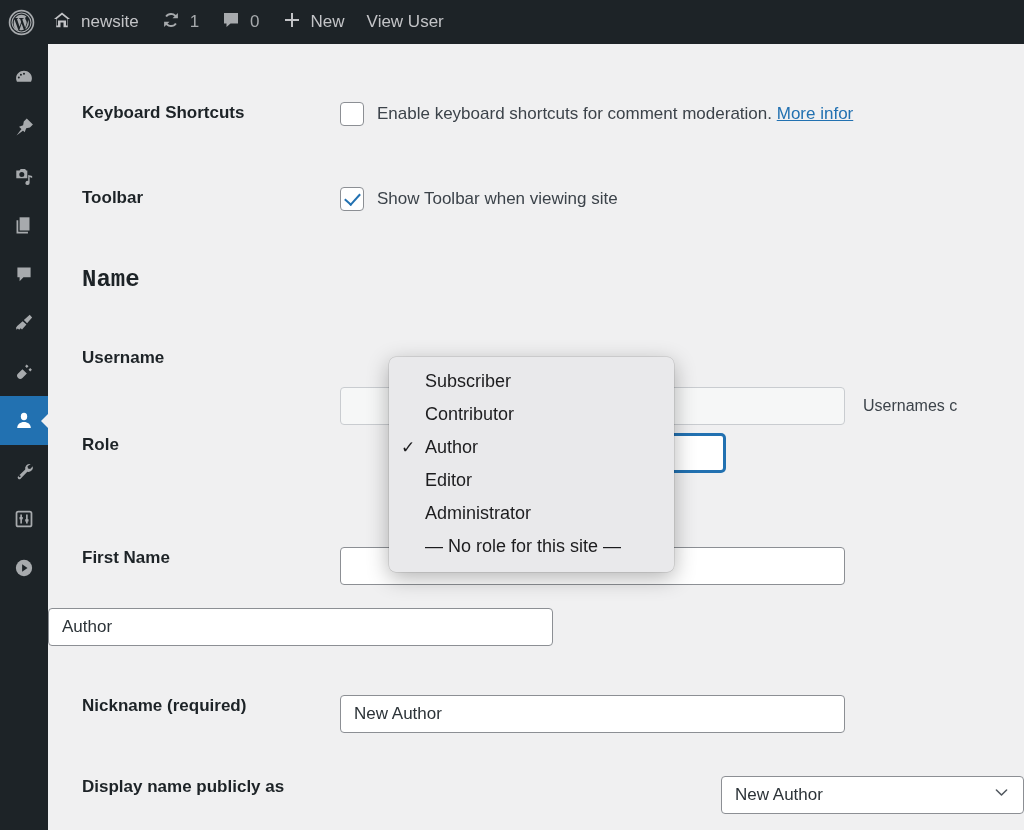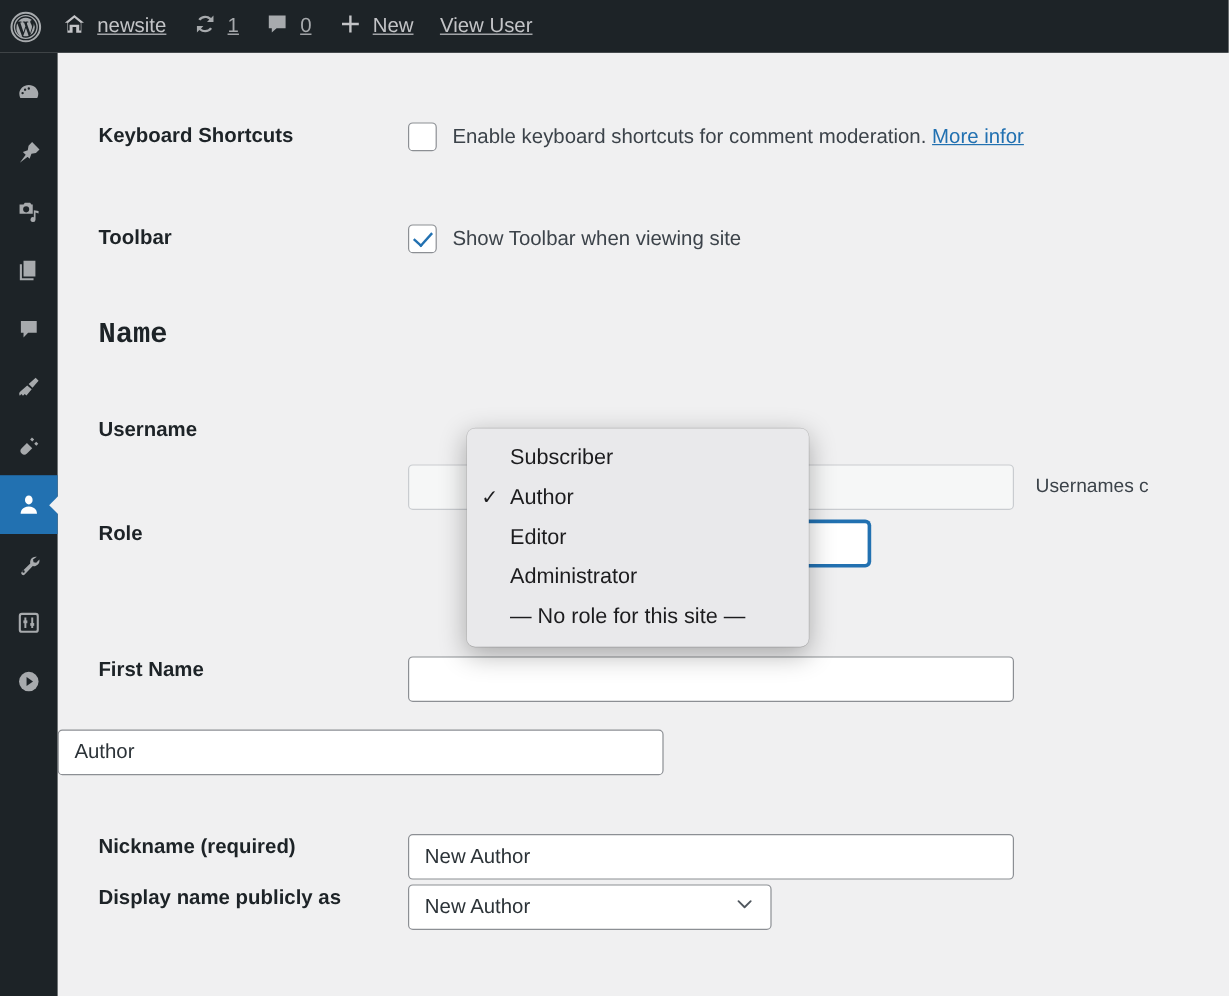--- a/index.html
+++ b/index.html
@@ -13,21 +13,20 @@
 
   
   .adminbar {
     position: absolute; top: 0; left: 0;
     width: 1024px; height: 44px;
     background: #1d2327;
     display: flex; align-items: center;
     color: #c3c4c7;
     font-size: 17px;
     z-index: 40;
-    text-decoration: underline;
   }
   .ab-item {
     display: flex; align-items: center; gap: 9px;
     height: 44px; padding: 0 11px;
     color: #c3c4c7; white-space: nowrap;
   }
   .ab-item.first { padding-left: 8px; padding-right: 6px; }
   .wp-logo-icon { display:block; }
   .ab-num { color: #a7aaad; }
 
@@ -377,21 +376,21 @@
       </div>
     </div>
 
     <div class="row" style="top: 651px;">
       <div class="row-label">Nickname (required)</div>
       <div class="field">
         <div class="txt">New Author</div>
       </div>
     </div>
 
-    <div class="row" style="top: 693px;">
+    <div class="row" style="top: 732px; justify-content: space-between;">
       <div class="row-label">Display name publicly as</div>
       <div class="field">
         <div class="selectbox">
           <span>New Author</span>
           <span class="chev">
             <svg width="17" height="17" viewBox="0 0 20 20">
                 <path d="M4 7l6 6 6-6" fill="none" stroke="#50575e" stroke-width="1.8" stroke-linecap="round" stroke-linejoin="round"></path>
               </svg>
           </span>
         </div>
@@ -400,20 +399,24 @@
 
   </div>
 
   <div class="dropdown">
 
     <div class="dd-item">
       <span class="dd-check"></span>
       <span>Subscriber</span>
     </div>
 
+    <div class="dd-item">
+      <span class="dd-check"></span>
+      <span>Contributor</span>
+    </div>
 
     <div class="dd-item">
       <span class="dd-check">✓</span>
       <span>Author</span>
     </div>
 
     <div class="dd-item">
       <span class="dd-check"></span>
       <span>Editor</span>
     </div>

